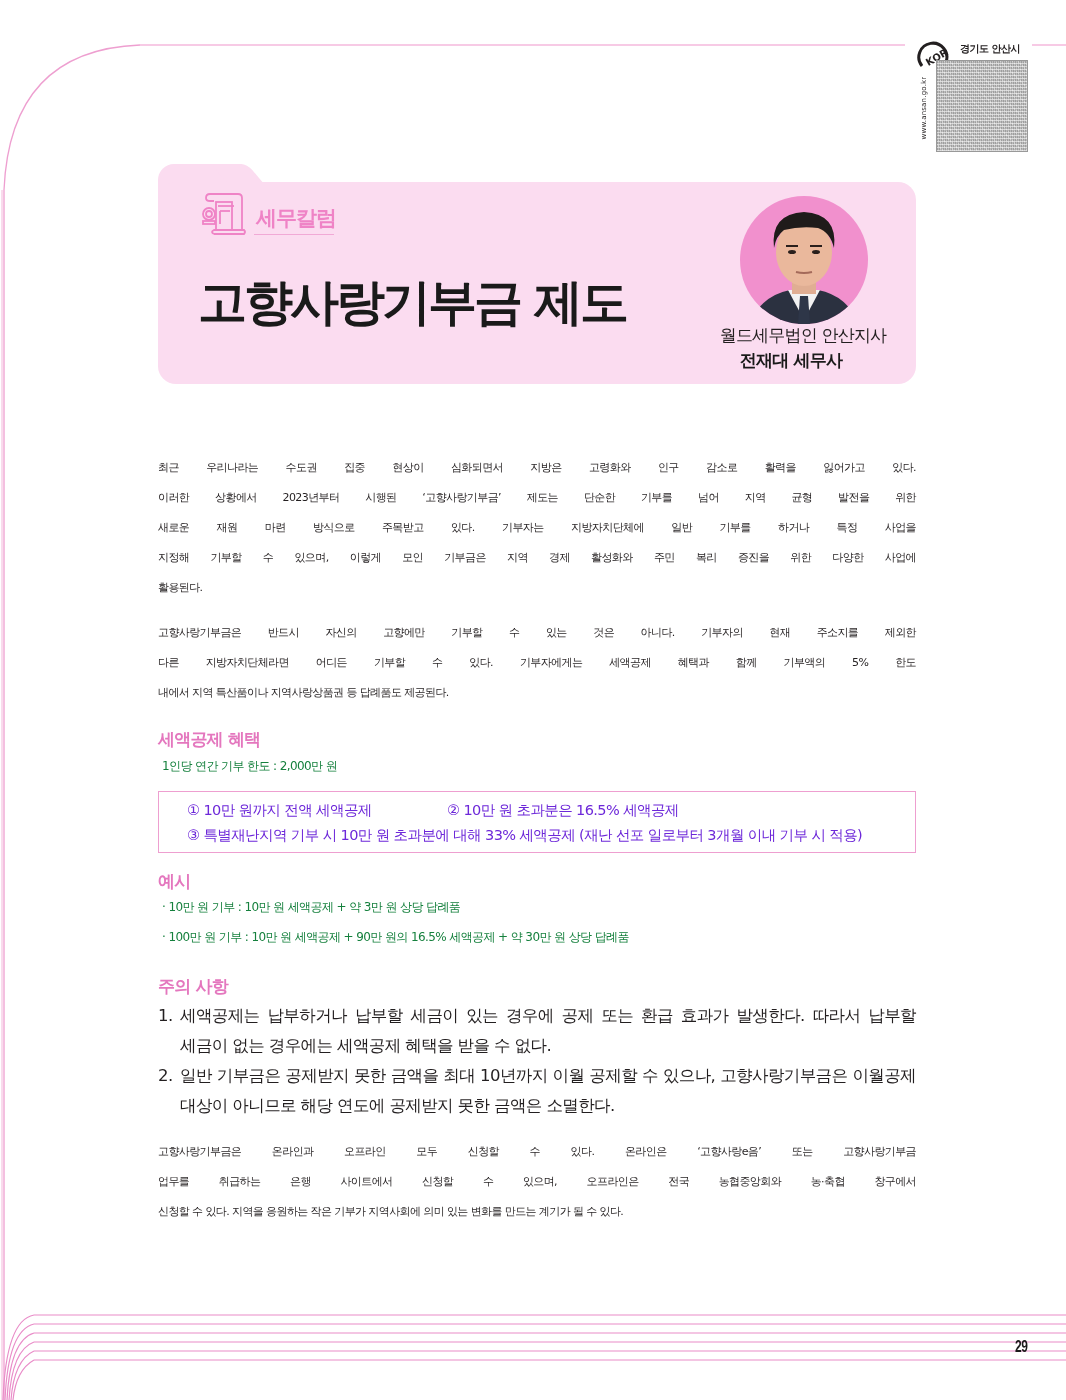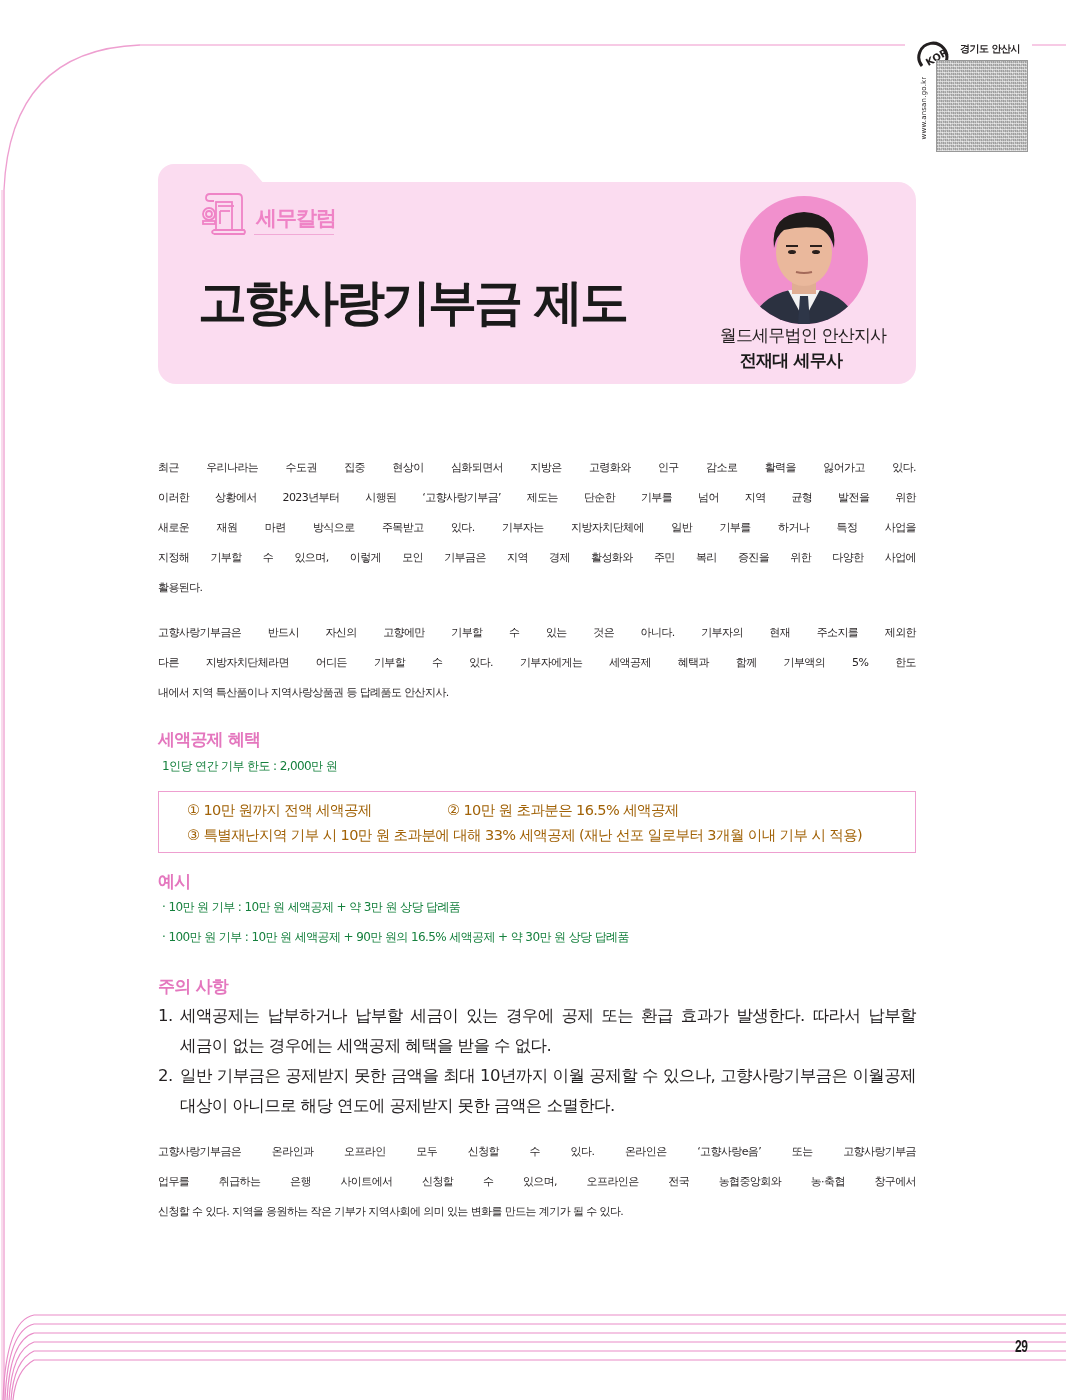--- a/index.html
+++ b/index.html
@@ -38,21 +38,21 @@
 
   
   .body { position: absolute; left: 158px; width: 758px; font-size: 11px; line-height: 30px; color: #231f20; letter-spacing: -0.6px; text-align: justify; text-align-last: left; }
   .body .ln { display: block; white-space: nowrap; }
   .jl { text-align: justify; text-align-last: justify; }
 
   .section-head { position: absolute; left: 158px; font-size: 17px; font-weight: bold; color: #e477be; letter-spacing: -0.8px; }
   .line { position: absolute; left: 162px; font-size: 12px; color: #15803d; letter-spacing: -0.6px; white-space: nowrap; }
 
   .benefit-box { position: absolute; left: 158px; top: 791px; width: 758px; height: 62px; border: 1px solid #ee9fd0; }
-  .benefit-item { position: absolute; font-size: 14.5px; color: #a16207; letter-spacing: -0.6px; white-space: nowrap; }
+  .benefit-item { position: absolute; font-size: 14.5px; color: #6d28d9; letter-spacing: -0.6px; white-space: nowrap; }
 
   .notes-item { position: absolute; left: 158px; width: 758px; font-size: 16.5px; line-height: 30px; color: #231f20; letter-spacing: -0.6px; }
   .notes-num { position: absolute; left: 0; top: 0; }
   .notes-text { margin-left: 22px; display: block; }
   .notes-text .ln { display: block; white-space: nowrap; }
 
   .page-number { position: absolute; left: 1015px; top: 1338px; font-size: 16px; font-weight: bold; color: #1a1a1a; font-family: "Liberation Sans", sans-serif; transform: scaleX(0.75); transform-origin: left; letter-spacing: -0.5px; }
 </style>
 </head>
 <body>
@@ -136,21 +136,21 @@
   <span class="ln jl">최근 우리나라는 수도권 집중 현상이 심화되면서 지방은 고령화와 인구 감소로 활력을 잃어가고 있다.</span>
   <span class="ln jl">이러한 상황에서 2023년부터 시행된 ‘고향사랑기부금’ 제도는 단순한 기부를 넘어 지역 균형 발전을 위한</span>
   <span class="ln jl">새로운 재원 마련 방식으로 주목받고 있다. 기부자는 지방자치단체에 일반 기부를 하거나 특정 사업을</span>
   <span class="ln jl">지정해 기부할 수 있으며, 이렇게 모인 기부금은 지역 경제 활성화와 주민 복리 증진을 위한 다양한 사업에</span>
   <span class="ln">활용된다.</span>
 </div>
 
 <div class="body" style="top: 618px;">
   <span class="ln jl">고향사랑기부금은 반드시 자신의 고향에만 기부할 수 있는 것은 아니다. 기부자의 현재 주소지를 제외한</span>
   <span class="ln jl">다른 지방자치단체라면 어디든 기부할 수 있다. 기부자에게는 세액공제 혜택과 함께 기부액의 5% 한도</span>
-  <span class="ln">내에서 지역 특산품이나 지역사랑상품권 등 답례품도 안산지사.</span>
+  <span class="ln">내에서 지역 특산품이나 지역사랑상품권 등 답례품도 제공된다.</span>
 </div>
 
 <div class="section-head" style="top: 728px;">세액공제 혜택</div>
 <div class="line" style="top: 758px;">1인당 연간 기부 한도 : 2,000만 원</div>
 
 <div class="benefit-box">
   <div class="benefit-item" style="left: 28px; top: 9px;">① 10만 원까지 전액 세액공제</div>
   <div class="benefit-item" style="left: 288px; top: 9px;">② 10만 원 초과분은 16.5% 세액공제</div>
   <div class="benefit-item" style="left: 28px; top: 34px;">③ 특별재난지역 기부 시 10만 원 초과분에 대해 33% 세액공제 (재난 선포 일로부터 3개월 이내 기부 시 적용)</div>
 </div>

